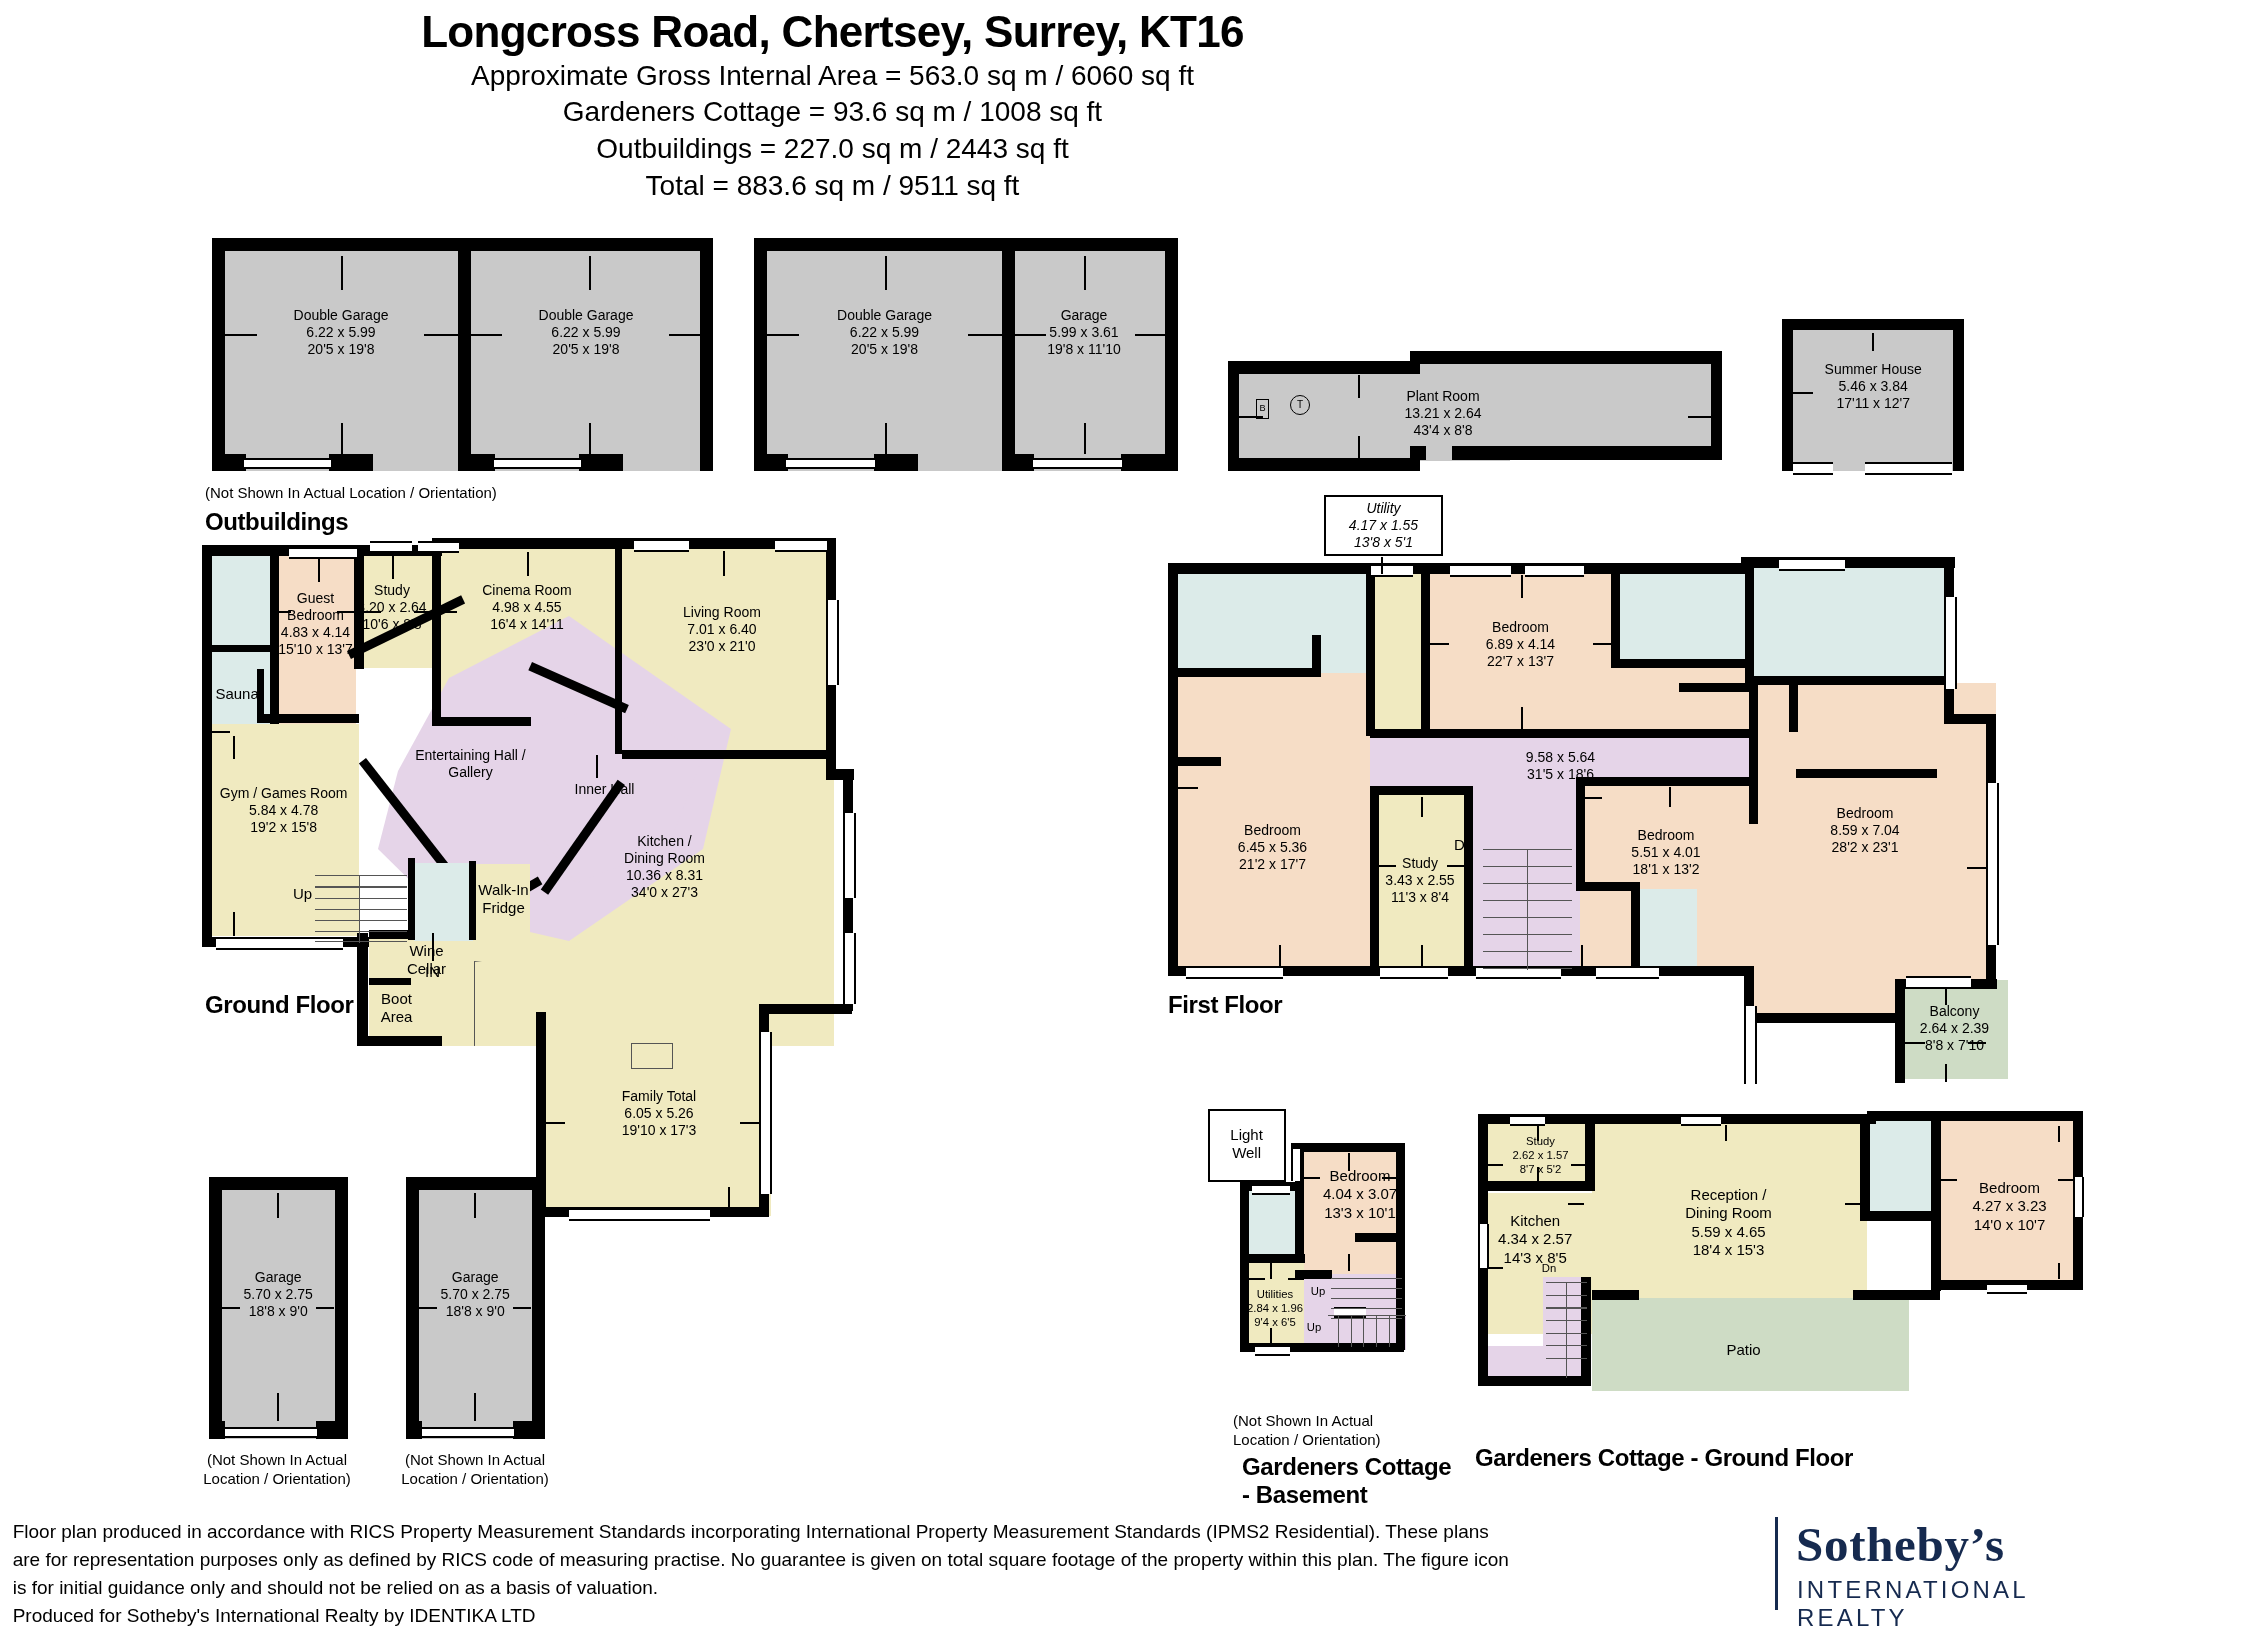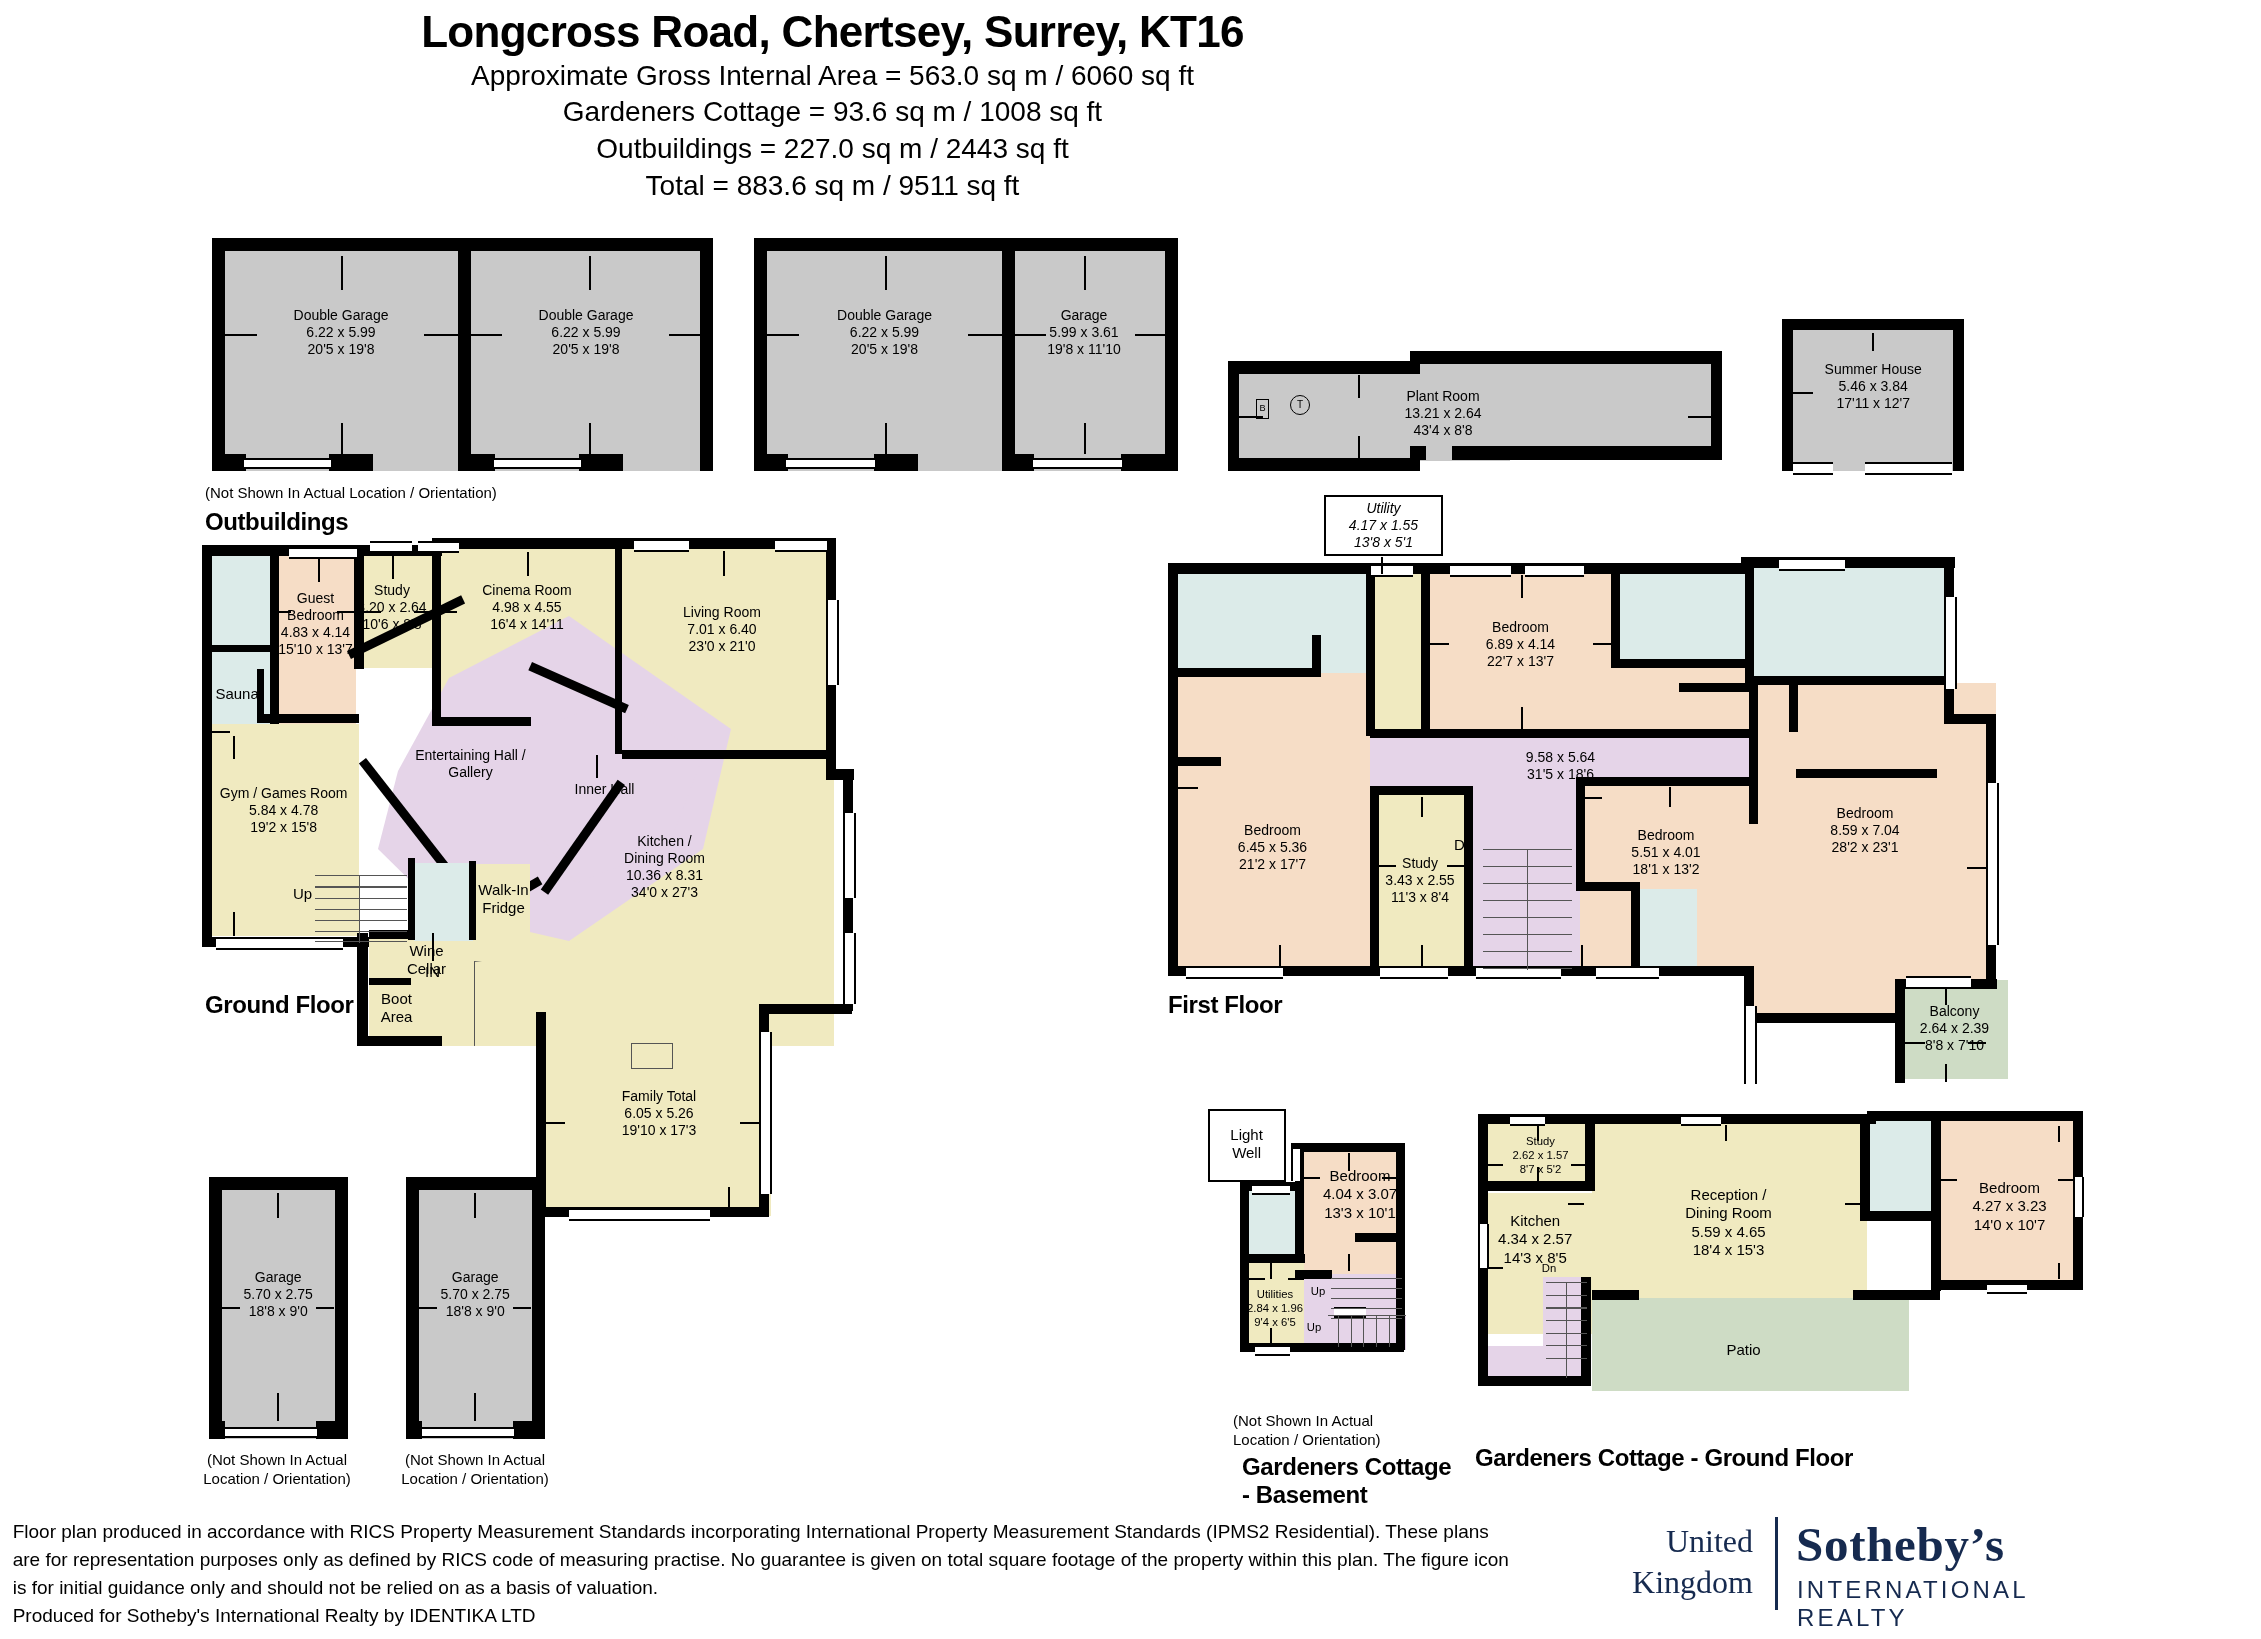--- a/index.html
+++ b/index.html
@@ -692,21 +692,17 @@
   <div class="arr arrv" style="left:583px;top:155px;height:15.5px;"></div>
 </div>
 <div class="floorlabel" style="left:1475px;top:1444px;">Gardeners Cottage - Ground Floor</div>
 
 <div id="footer">
   <p>Floor plan produced in accordance with RICS Property Measurement Standards incorporating International Property Measurement Standards (IPMS2 Residential). These plans are for representation purposes only as defined by RICS code of measuring practise. No guarantee is given on total square footage of the property within this plan. The figure icon is for initial guidance only and should not be relied on as a basis of valuation.</p>
   <p>Produced for  Sotheby's International Realty by IDENTIKA LTD</p>
 </div>
 
 <div id="logo">
-  <div class="uk">
-    <div>United</div>
-    <div>Kingdom</div>
-  </div>
   <div class="bar"></div>
   <div class="sot">Sotheby’s</div>
   <div class="ir">INTERNATIONAL REALTY</div>
 </div>
 
 
 </body></html>

